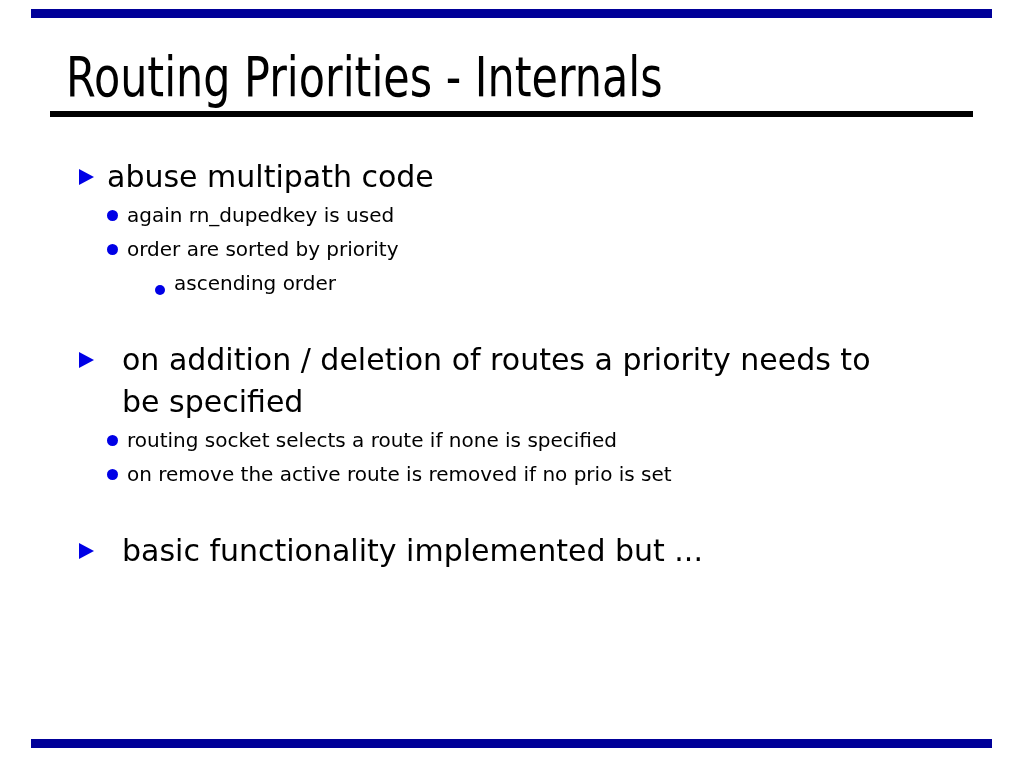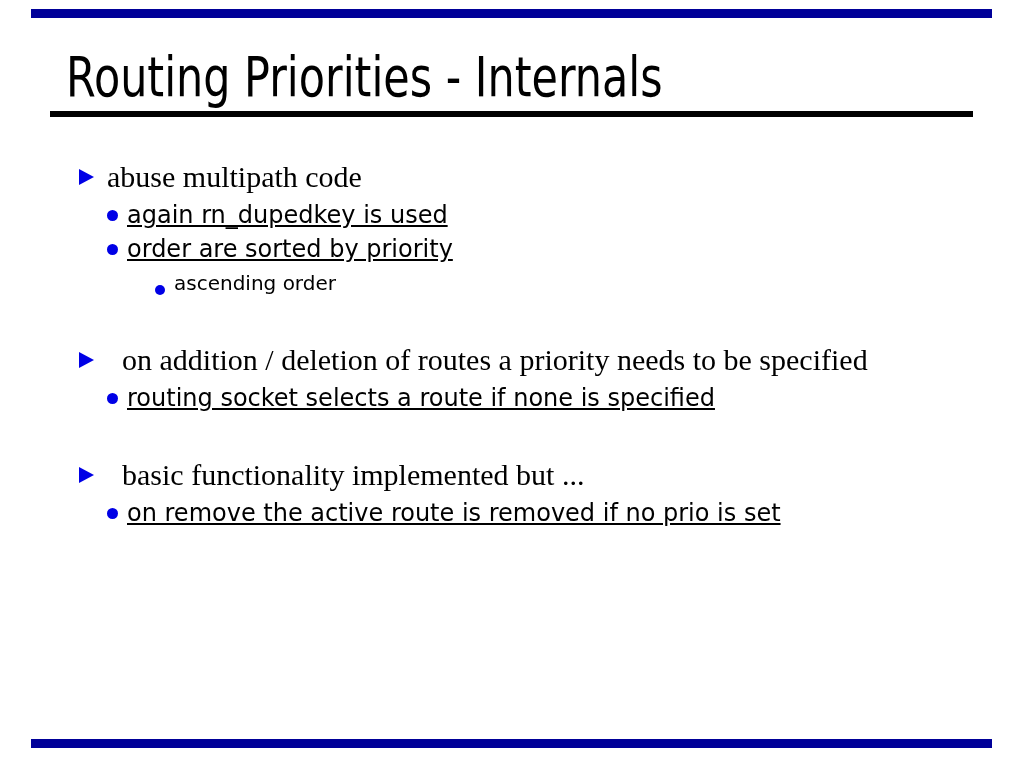--- a/index.html
+++ b/index.html
@@ -41,23 +41,23 @@
     height: 6px;
     background: #000000;
   }
   .content {
     position: absolute;
     left: 79px;
     top: 156px;
     width: 900px;
   }
   .row { display: flex; align-items: flex-start; }
-  .row.l1 { font-size: 30px; line-height: 42px; font-family: Liberation Serif, serif; }
+  .row.l1 { font-size: 30px; line-height: 42px; }
   .row.l1 .txt { max-width: 780px; }
-  .row.l2 { font-size: 24px; line-height: 34px; margin-left: 28px; text-decoration: underline; }
+  .row.l2 { font-size: 20px; line-height: 34px; margin-left: 28px; }
   .row.l3 { font-size: 20px; line-height: 34px; margin-left: 76px; align-items: center; }
   .row.gap { margin-top: 39px; gap: 15px; }
   .tri {
     flex: none;
     width: 0; height: 0;
     border-top: 8px solid transparent;
     border-bottom: 8px solid transparent;
     border-left: 15px solid #0000e6;
     margin-top: 13px;
     margin-right: 13px;
@@ -98,23 +98,23 @@
       <span class="txt">ascending order</span>
     </div>
     <div class="row l1 gap">
       <span class="tri"></span>
       <span class="txt">on addition / deletion of routes a priority needs to be specified</span>
     </div>
     <div class="row l2">
       <span class="dot"></span>
       <span class="txt">routing socket selects a route if none is specified</span>
     </div>
+    <div class="row l2">
+      <span class="dot"></span>
+      <span class="txt">on remove the active route is removed if no prio is set</span>
+    </div>
     <div class="row l1 gap">
       <span class="tri"></span>
       <span class="txt">basic functionality implemented but ...</span>
-    </div>
-    <div class="row l2">
-      <span class="dot"></span>
-      <span class="txt">on remove the active route is removed if no prio is set</span>
     </div>
   </div>
 
 <div class="edge-bar bottom"></div>
 
 </body></html>

